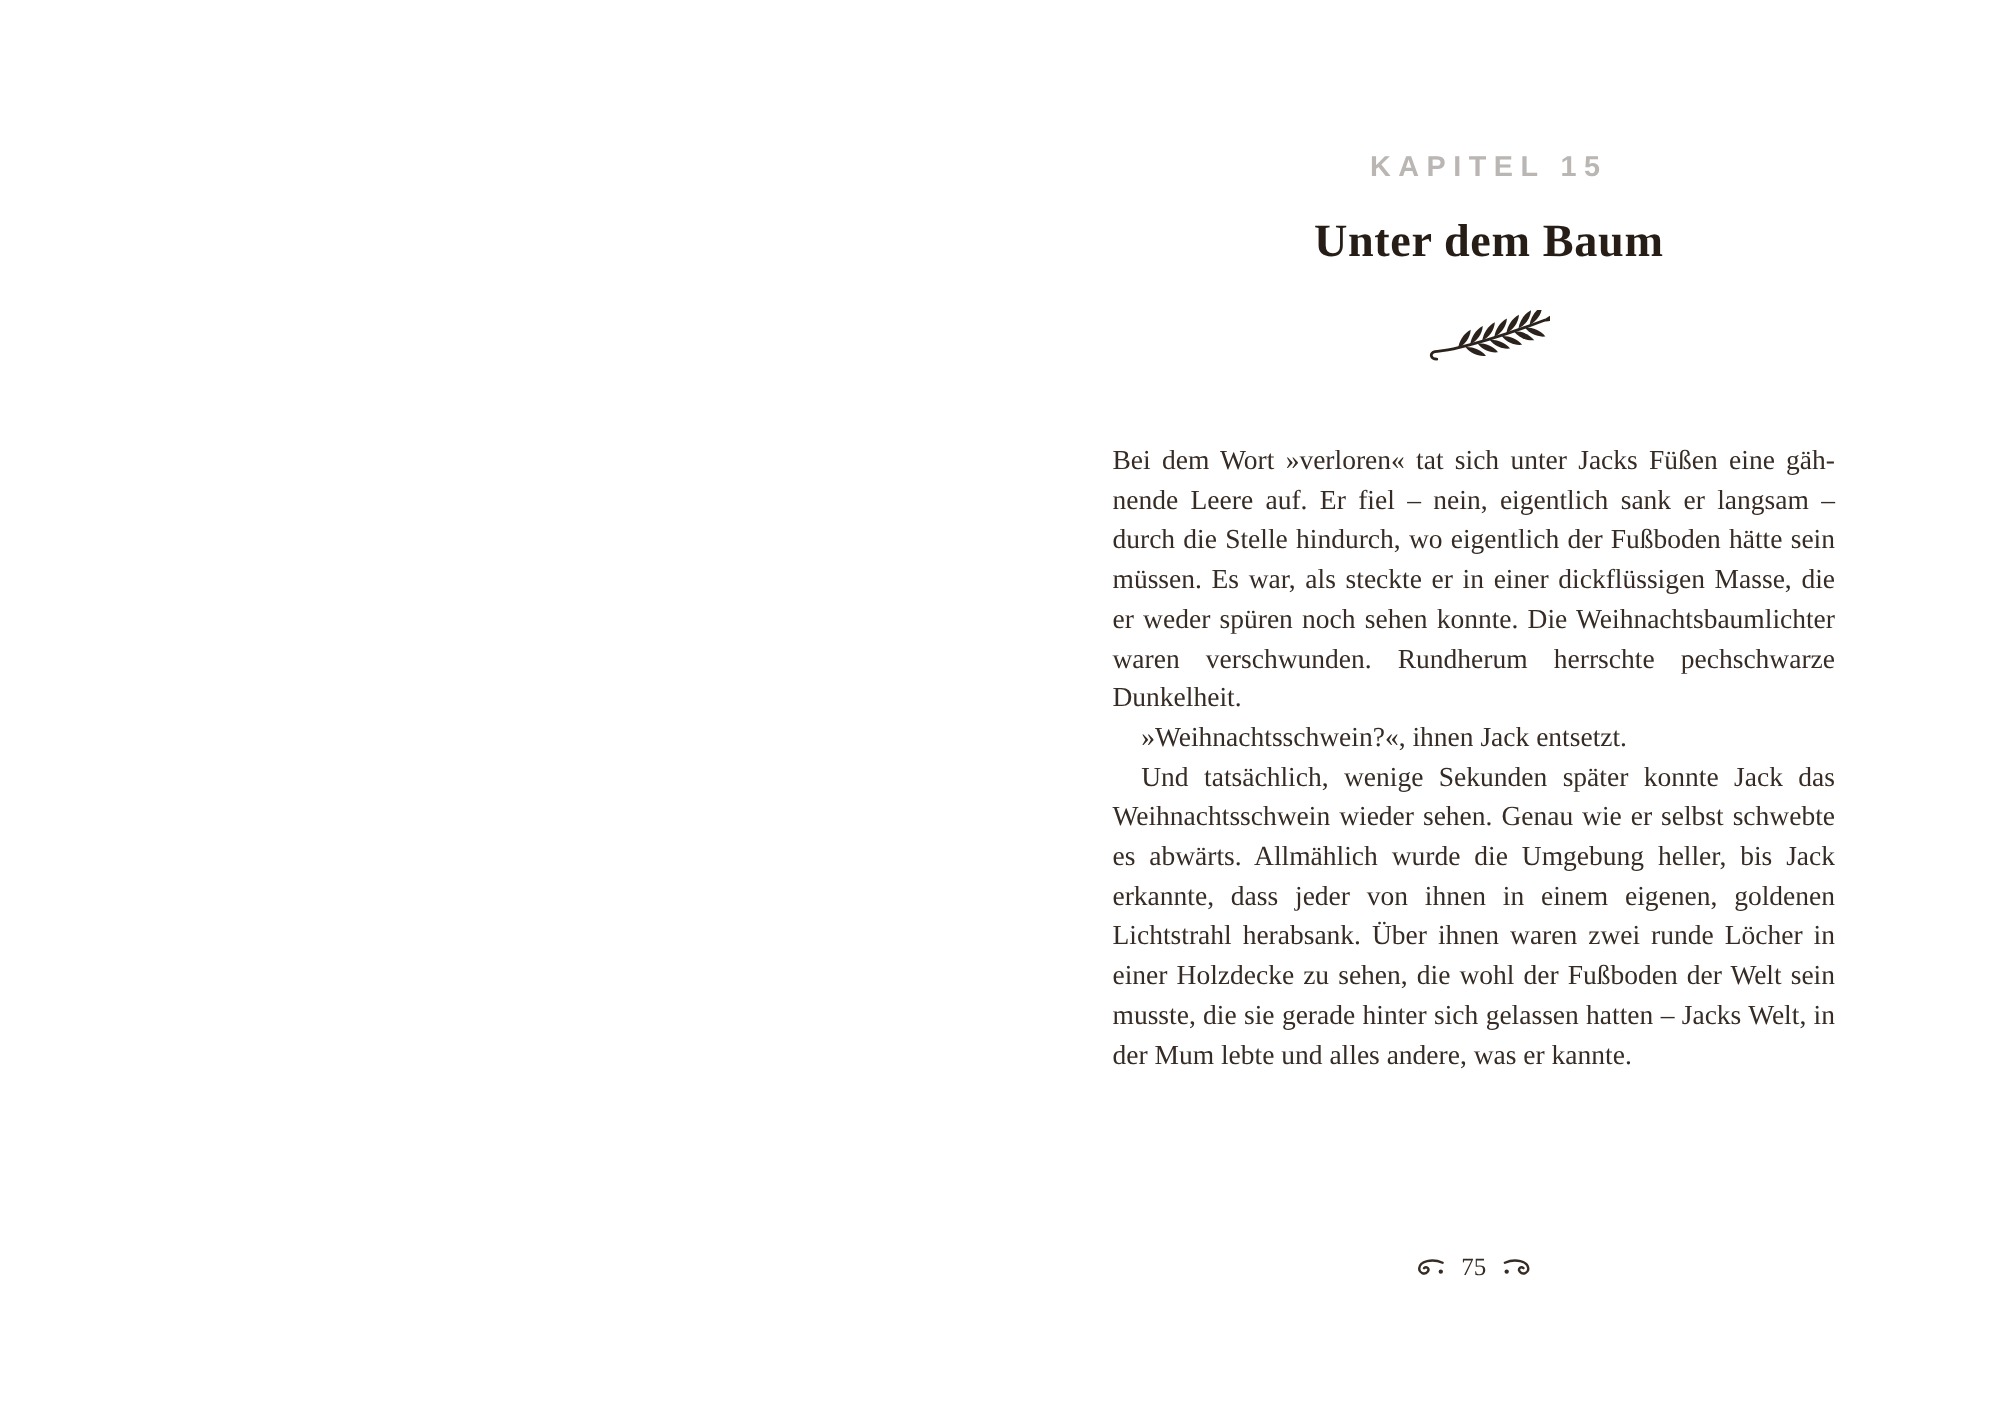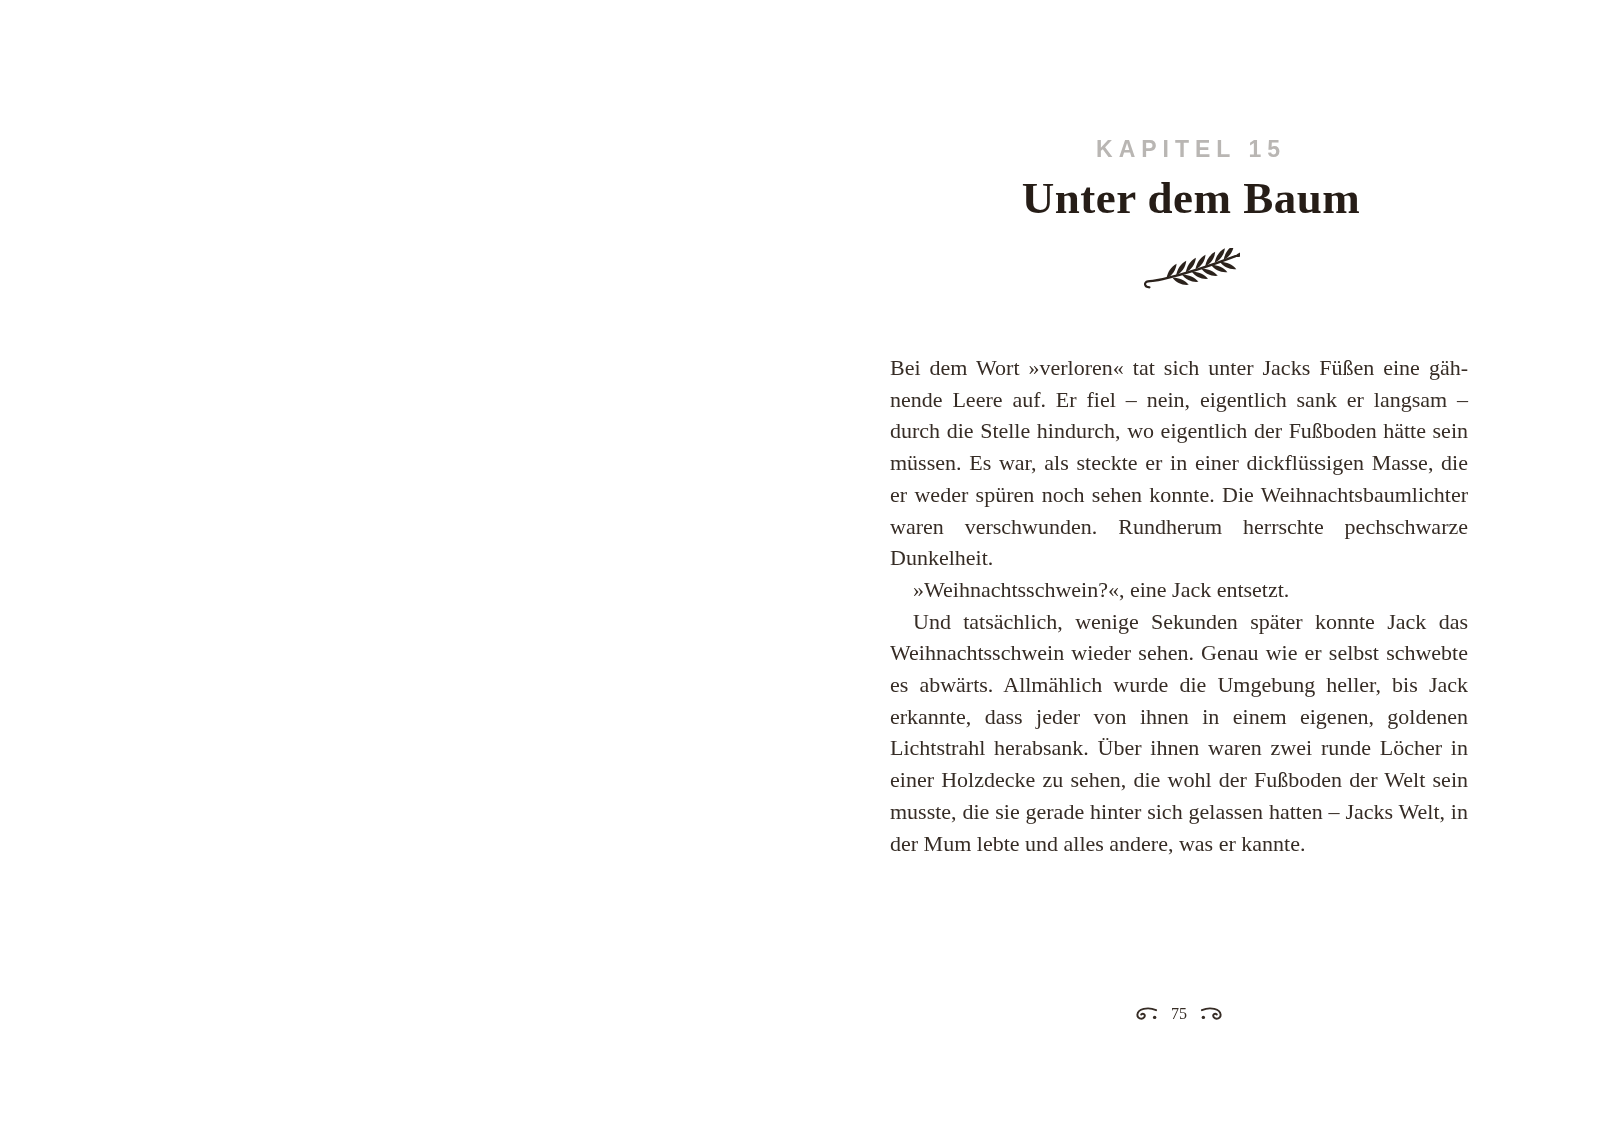--- a/index.html
+++ b/index.html
@@ -6,35 +6,35 @@
   .stage {
     position: relative;
     width: 1600px;
     height: 1131px;
     background: var(--background, #ffffff);
     font-family: "Liberation Serif", serif;
     overflow: hidden;
   }
   .kicker {
     position: absolute;
-    left: 902px; width: 578px; top: 136px;
+    left: 902px; width: 578px; top: 120px;
     text-align: center;
     font-family: "Liberation Sans", sans-serif;
     font-weight: bold;
     font-size: 23px;
     letter-spacing: 6px;
     color: var(--kicker-gray, #b9b6b3);
   }
   .title {
     position: absolute;
     left: 902px; width: 578px; top: 172px;
     margin: 0;
     text-align: center;
     font-family: "Liberation Serif", serif;
-    font-size: 45px;
+    font-size: 37px;
     font-weight: bold;
     letter-spacing: 0.5px;
     color: var(--title-ink, #261d17);
   }
   .ornament {
     position: absolute;
     left: 902px; width: 578px; top: 248px;
     text-align: center;
   }
   .ornament svg { width: 98px; height: 46px; }
@@ -51,21 +51,21 @@
   .italic { }
   .footer {
     position: absolute;
     left: 890px; width: 578px; top: 1000px;
     display: flex;
     align-items: center;
     justify-content: center;
     gap: 13px;
     color: var(--ink, #362c25);
   }
-  .page-number { font-size: 16px; line-height: 28px; }
+  .page-number { font-size: 20px; line-height: 28px; }
   .flourish svg { width: 23px; height: 15px; display: block; }
   .flourish.flip svg { transform: scaleX(-1); }
 </style>
 </head>
 <body>
 
 <div class="stage">
   <div>
 
     <div class="kicker">KAPITEL 15</div>
@@ -92,21 +92,21 @@
           <use href="#lf" transform="translate(80 23) rotate(112)"></use>
           <use href="#lf" transform="translate(93 18) rotate(112)"></use>
           <use href="#lf" transform="translate(105 14) rotate(112)"></use>
           <use href="#lf" transform="translate(124 7) rotate(68)"></use>
         </g>
       </svg>
     </div>
 
     <div class="body-text">
         <p class="para"><span>Bei dem Wort »verloren« tat sich unter Jacks Füßen eine gäh­nende Leere auf. Er fiel – nein, eigentlich sank er langsam – durch die Stelle hindurch, wo eigentlich der Fußboden hätte sein müssen. Es war, als steckte er in einer dickflüssigen Masse, die er weder spüren noch sehen konnte. Die Weihnachtsbaum­lichter waren verschwunden. Rundherum herrschte pech­schwarze Dunkelheit.</span></p>
-        <p class="para indent"><span>»Weihnachtsschwein?«, eine Jack entsetzt.</span></p>
+        <p class="para indent"><span>»Weihnachtsschwein?«, ihnen Jack entsetzt.</span></p>
         <p class="para indent"><span>Und tatsächlich, wenige Sekunden später konnte Jack das Weihnachtsschwein wieder sehen. Genau wie er selbst schwebte es abwärts. Allmählich wurde die Umgebung heller, bis Jack erkannte, dass jeder von ihnen in einem eigenen, goldenen Lichtstrahl herabsank. Über ihnen waren zwei runde Löcher in einer Holzdecke zu sehen, die wohl der Fußboden der Welt sein musste, die sie gerade hinter sich gelassen hatten – </span><span class="italic">Jacks</span><span> Welt, in der Mum lebte und alles andere, was er kannte.</span></p>
       </div>
 
     <div class="footer">
       <span class="flourish">
         <svg viewBox="0 0 24 15" xmlns="http://www.w3.org/2000/svg" aria-hidden="true">
           <path d="M22 3 C 13 -1 3 2 2.5 7.5 C 2.2 11.5 7 13.5 9.5 10.5 C 11.5 8 8.5 5.5 6.5 7.5" fill="none" stroke="#362c25" stroke-width="2" stroke-linecap="round"></path>
           <circle cx="20.5" cy="10.5" r="1.8" fill="#362c25"></circle>
         </svg>
       </span>

